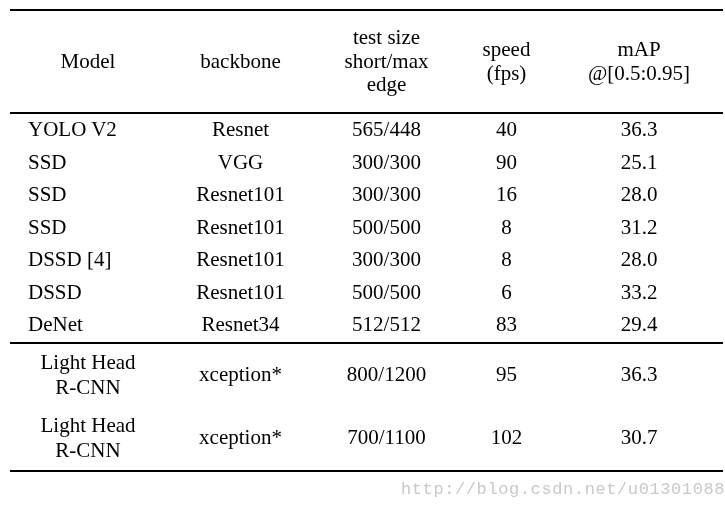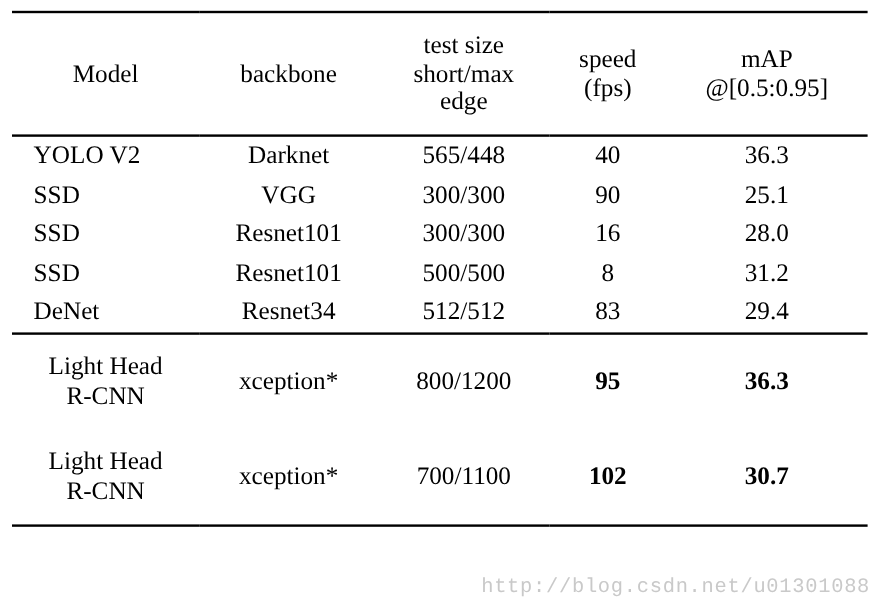--- a/index.html
+++ b/index.html
@@ -76,28 +76,28 @@
   }
   tbody.main-body td.model-cell {
     text-align: left;
     padding-left: 18px;
   }
 
   
   tbody.lh-body td {
     height: 63px;
     text-align: center;
-    padding: 8px 4px;
+    padding: 0 4px;
   }
   tbody.lh-body td.model-cell {
     text-align: center;
     line-height: 1.18;
   }
   tbody.lh-body td.bold-val {
-    font-weight: bold;
+    font-weight: normal;
   }
   .model-line { display: block; white-space: nowrap; }
 
   
   .watermark {
     position: absolute;
     left: 401px;
     top: 480px;
     font-family: "Liberation Mono", "DejaVu Sans Mono", monospace;
     font-size: 17px;
@@ -144,21 +144,21 @@
           <span class="hline">@[0.5:0.95]</span>
         </th>
       </tr>
     </thead>
 
     <tbody class="main-body">
       <tr>
         <td class="model-cell">
             <span class="model-line">YOLO V2</span>
           </td>
-        <td class="vrule-l">Darknet</td>
+        <td class="vrule-l">Resnet</td>
         <td class="vrule-l">565/448</td>
         <td class="vrule-l">40</td>
         <td class="vrule-l">36.3</td>
       </tr>
       <tr>
         <td class="model-cell">
             <span class="model-line">SSD</span>
           </td>
         <td class="vrule-l">VGG</td>
         <td class="vrule-l">300/300</td>
@@ -175,20 +175,38 @@
         <td class="vrule-l">28.0</td>
       </tr>
       <tr>
         <td class="model-cell">
             <span class="model-line">SSD</span>
           </td>
         <td class="vrule-l">Resnet101</td>
         <td class="vrule-l">500/500</td>
         <td class="vrule-l">8</td>
         <td class="vrule-l">31.2</td>
+      </tr>
+      <tr>
+        <td class="model-cell">
+            <span class="model-line">DSSD [4]</span>
+          </td>
+        <td class="vrule-l">Resnet101</td>
+        <td class="vrule-l">300/300</td>
+        <td class="vrule-l">8</td>
+        <td class="vrule-l">28.0</td>
+      </tr>
+      <tr>
+        <td class="model-cell">
+            <span class="model-line">DSSD</span>
+          </td>
+        <td class="vrule-l">Resnet101</td>
+        <td class="vrule-l">500/500</td>
+        <td class="vrule-l">6</td>
+        <td class="vrule-l">33.2</td>
       </tr>
       <tr class="hrule-bot">
         <td class="model-cell">
             <span class="model-line">DeNet</span>
           </td>
         <td class="vrule-l">Resnet34</td>
         <td class="vrule-l">512/512</td>
         <td class="vrule-l">83</td>
         <td class="vrule-l">29.4</td>
       </tr>

